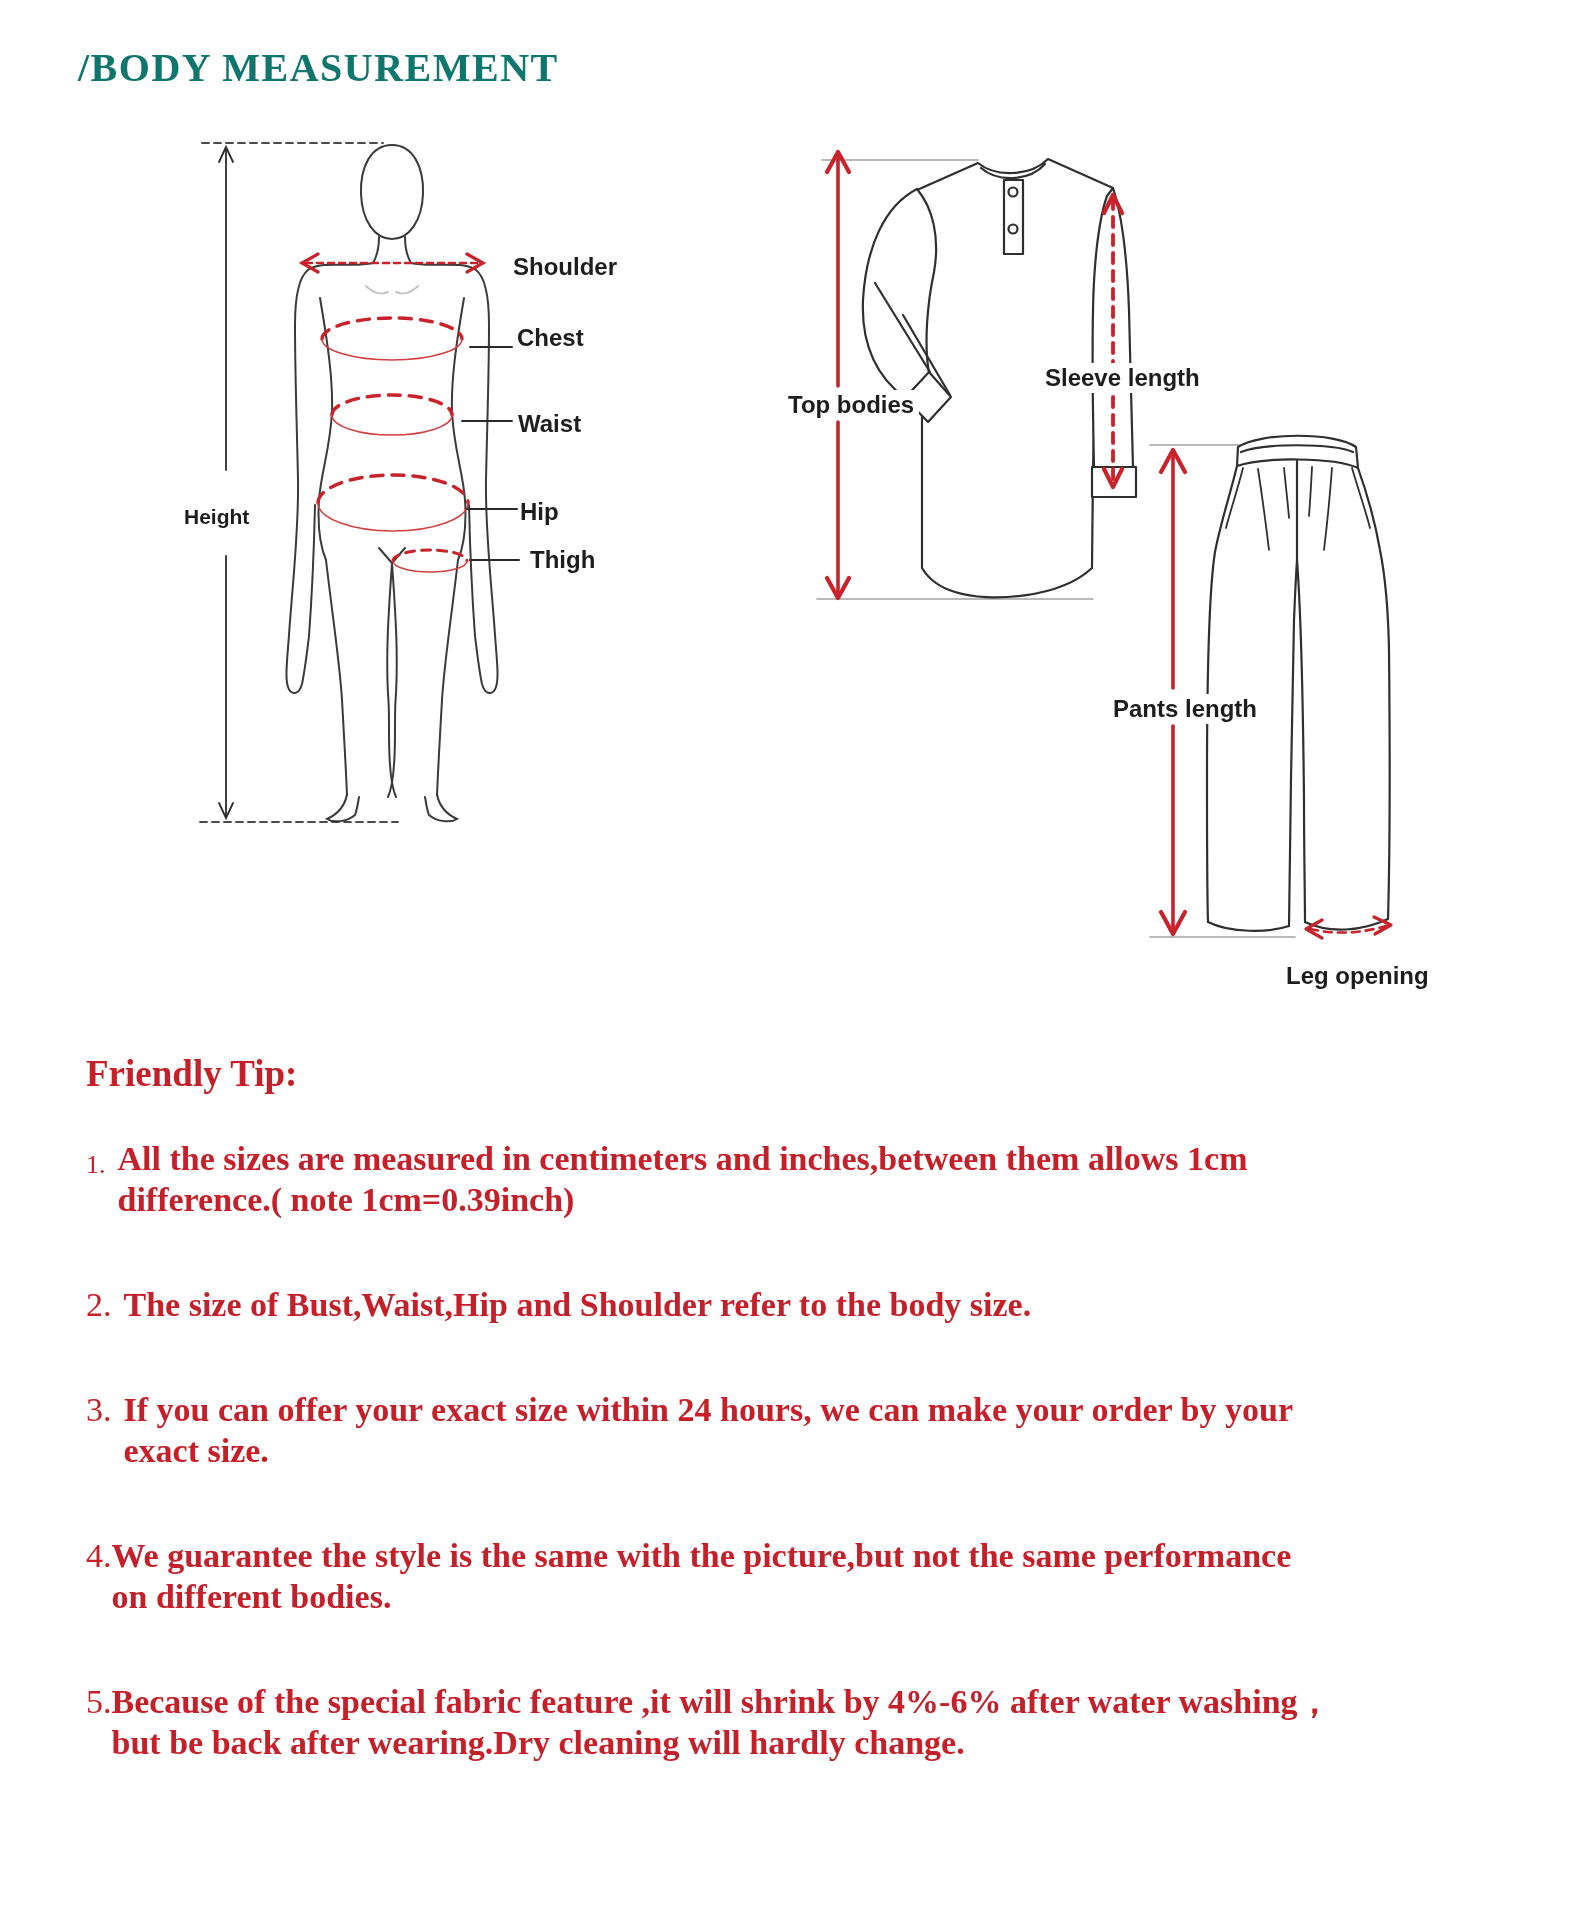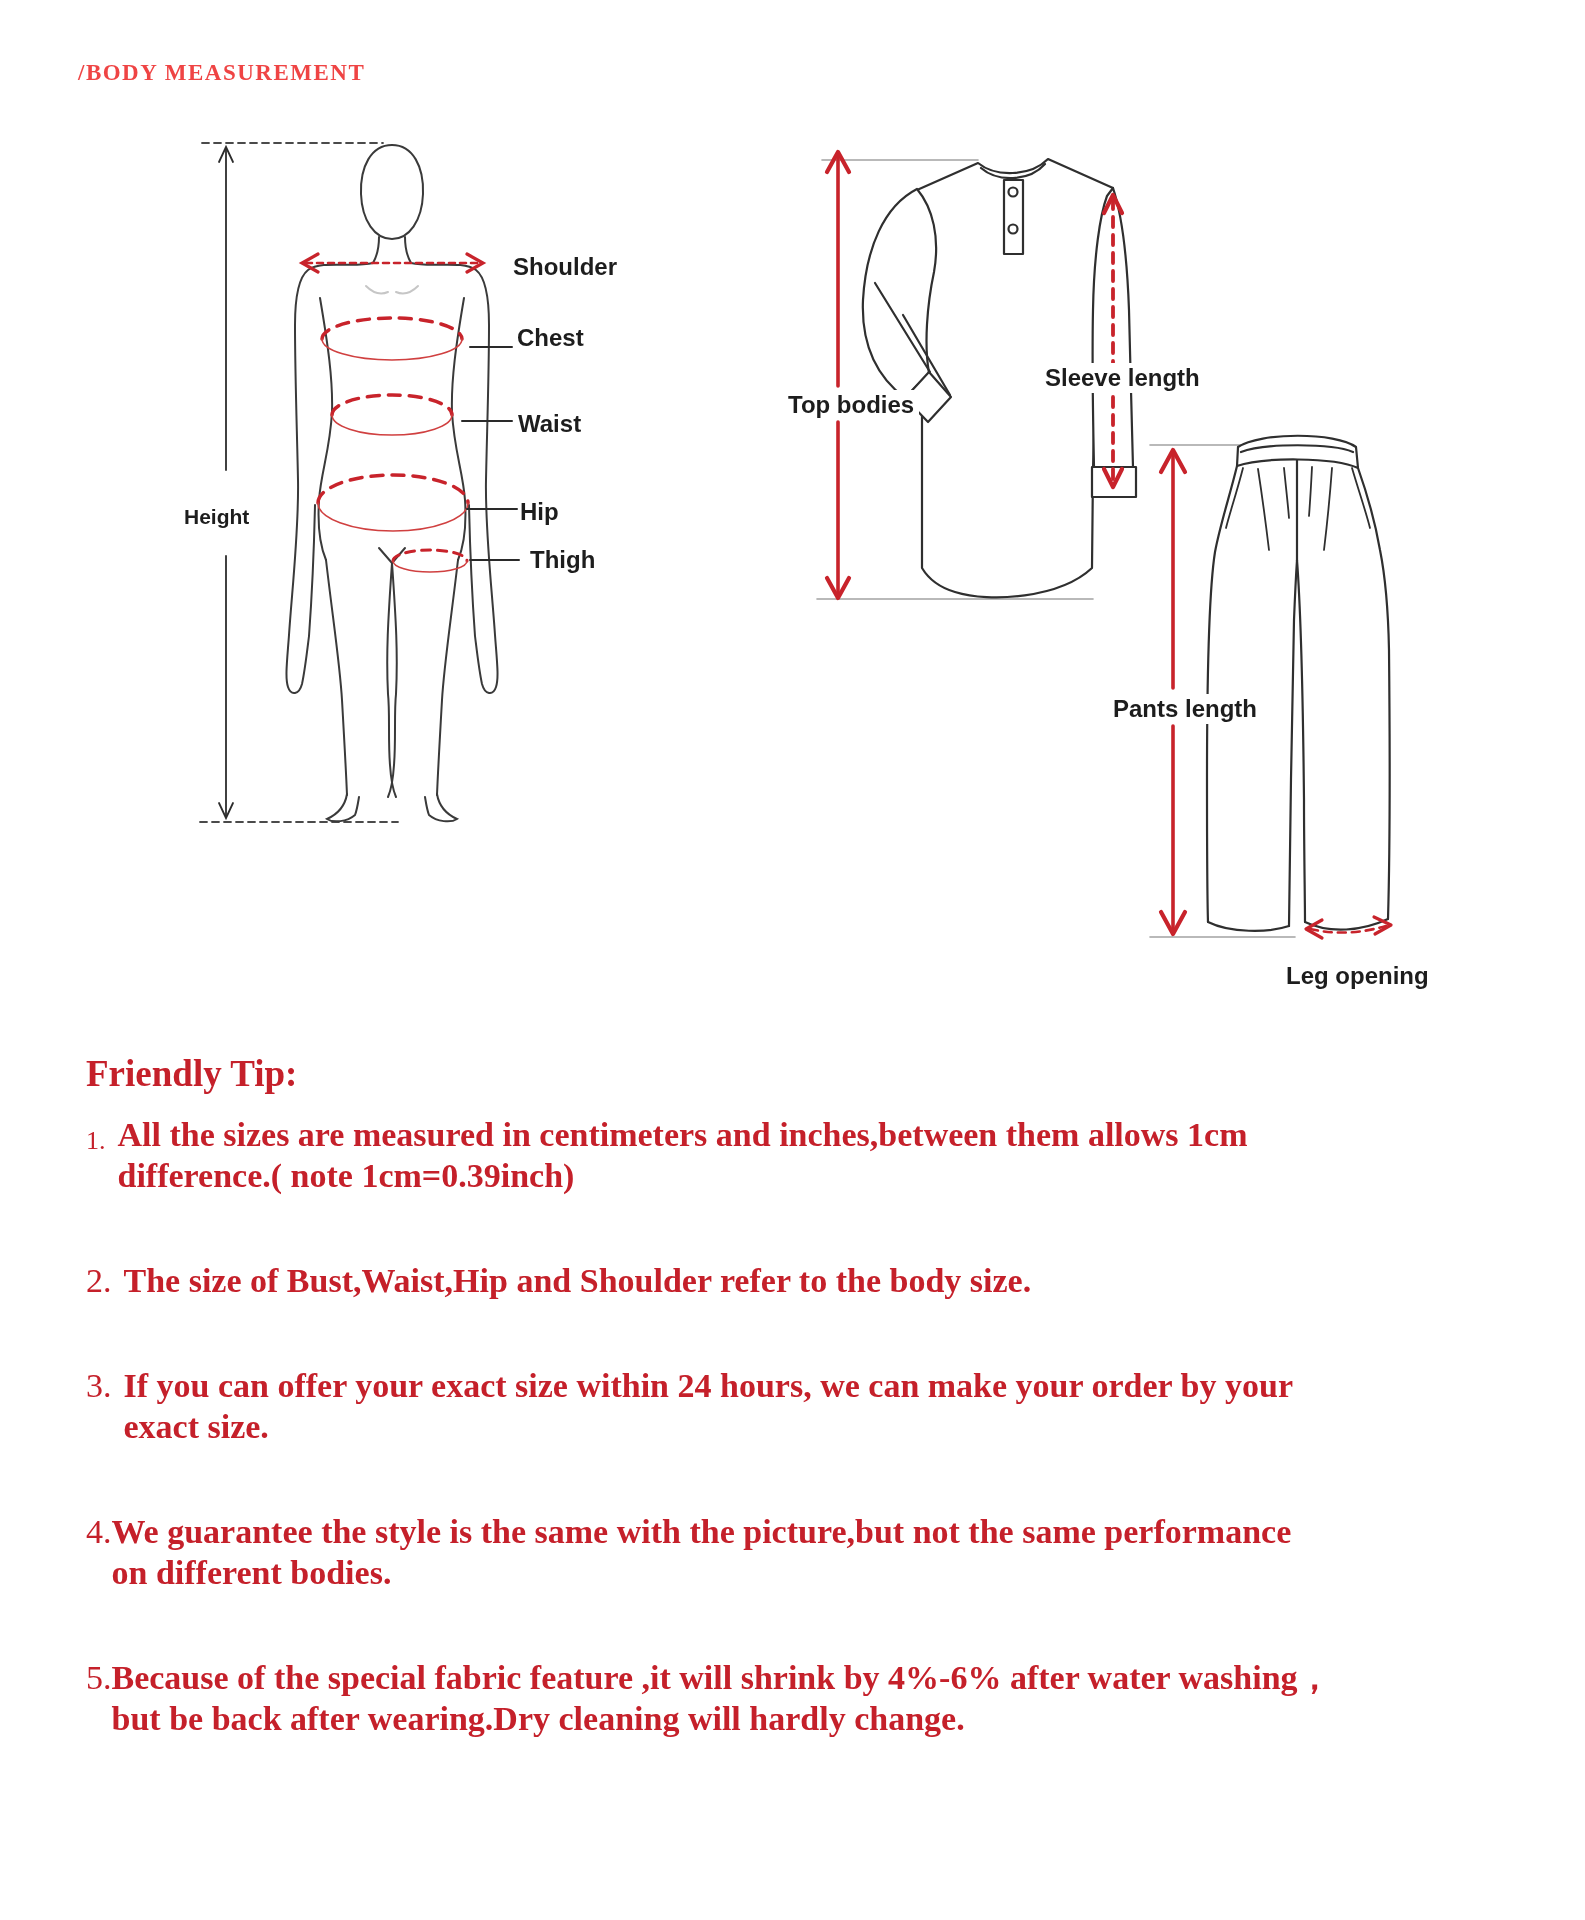--- a/index.html
+++ b/index.html
@@ -1,37 +1,37 @@
 <!DOCTYPE html>
 <html><head>
 <meta charset="utf-8">
 <style>
   html,body { margin:0; padding:0; background:#fff; }
   .page {
     position:relative; width:1585px; height:1920px; background:#ffffff;
     overflow:hidden; font-family:"Liberation Sans", sans-serif;
   }
   .page-title {
-    position:absolute; left:78px; top:60px;
+    position:absolute; left:78px; top:44px;
     font-family:"Liberation Serif", serif; font-weight:bold;
-    font-size:23px; letter-spacing:1.5px; color:#ef4444; white-space:nowrap;
+    font-size:40px; letter-spacing:1.5px; color:#0f766e; white-space:nowrap;
   }
   svg.diagram { position:absolute; left:0; top:0; }
   .dlabel {
     position:absolute; font-weight:bold; font-size:24px; color:#1d1d1d;
     white-space:nowrap; z-index:2;
   }
   .dlabel--boxed { background:#ffffff; padding:1px 5px; }
   .height-label { font-size:21px; }
   .tips {
     position:absolute; left:86px; top:1050px; width:1470px;
     color:#c5202a; font-family:"Liberation Serif", serif;
   }
   .tips-heading {
-    font-size:37px; line-height:48px; font-weight:bold; margin:0 0 16px 0;
+    font-size:37px; line-height:48px; font-weight:bold; margin:0 0 40px 0;
   }
   .tip {
     display:flex; align-items:flex-start; margin-bottom:64px;
     font-size:34px; line-height:41px;
   }
   .tip-num { flex:0 0 auto; }
   .tip-text { white-space:pre-line;font-weight:bold; }
   
   .tip-list .tip:nth-child(1) .tip-num { font-size:26px; padding-top:6px; }
   .tip-list .tip:nth-child(1) .tip-num,

